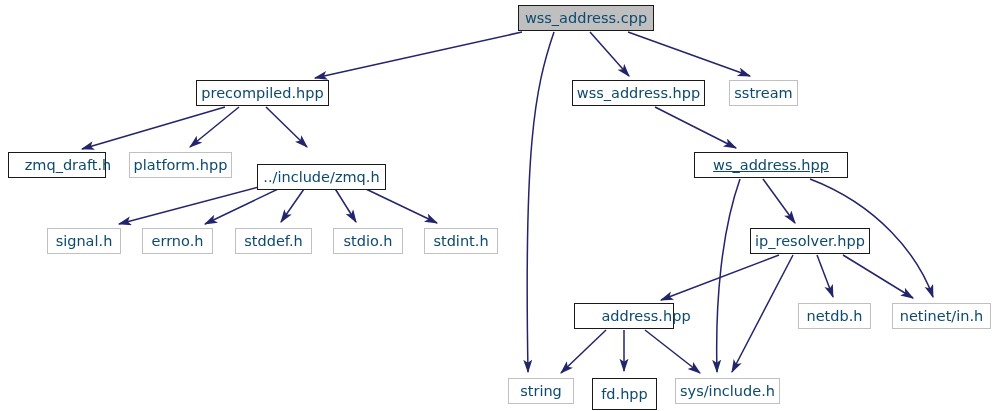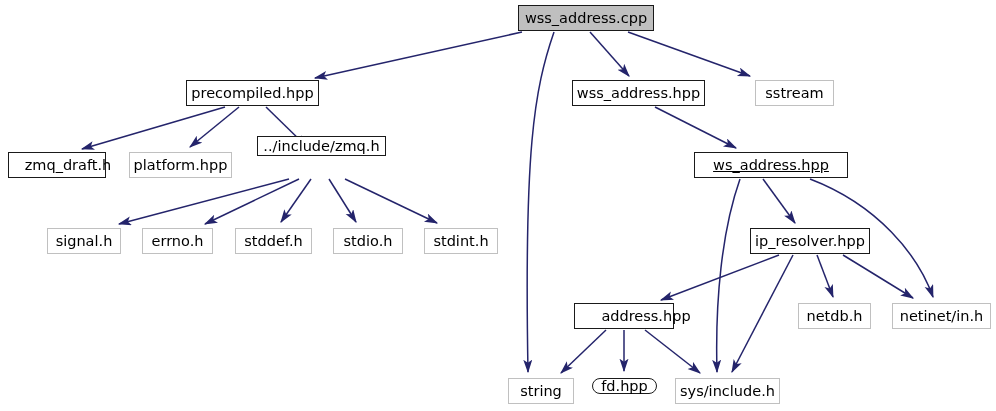--- a/index.html
+++ b/index.html
@@ -25,21 +25,21 @@
     height: 411px;
   }
   .node {
     position: absolute;
     box-sizing: border-box;
     display: flex;
     align-items: center;
     justify-content: center;
     font-size: 14.5px;
     line-height: 1;
-    color: #000000;
+    color: #0c4a6e;
     white-space: nowrap;
     background: #ffffff;
     border: 1px solid #c0c0c0;
     z-index: 3;
   }
   .node.bold {
     border: 1.6px solid #1a1a1a;
   }
   .node.root {
     border: 1.6px solid #1a1a1a;
@@ -77,33 +77,33 @@
         <path d="M 793,255 L 732,372" marker-end="url(#arrowhead)"></path>
         <path d="M 817,255 L 833,297" marker-end="url(#arrowhead)"></path>
         <path d="M 843,255 L 913,298" marker-end="url(#arrowhead)"></path>
         <path d="M 606,330 L 561,373" marker-end="url(#arrowhead)"></path>
         <path d="M 624,330 L 624,371" marker-end="url(#arrowhead)"></path>
         <path d="M 645,330 L 700,373" marker-end="url(#arrowhead)"></path>
       </g>
   </svg>
   <div id="node-layer">
       <div class="node root" style="left: 518px; top: 5px; width: 136px; height: 26px;">wss_address.cpp</div>
-      <div class="node bold" style="left: 186px; top: 80px; width: 133px; height: 26px;">precompiled.hpp</div>
+      <div class="node bold" style="left: 196px; top: 80px; width: 133px; height: 26px;">precompiled.hpp</div>
       <div class="node bold" style="left: 572px; top: 80px; width: 133px; height: 26px;">wss_address.hpp</div>
-      <div class="node " style="left: 755px; top: 80px; width: 79px; height: 26px;">sstream</div>
+      <div class="node " style="left: 729px; top: 80px; width: 69px; height: 26px;">sstream</div>
       <div class="node bold" style="left: 8px; top: 152px; width: 98px; height: 26px; padding-left: 22px;">zmq_draft.h</div>
       <div class="node " style="left: 129px; top: 152px; width: 103px; height: 26px;">platform.hpp</div>
-      <div class="node bold" style="left: 257px; top: 136px; width: 129px; height: 20px;">../include/zmq.h</div>
+      <div class="node bold" style="left: 257px; top: 164px; width: 129px; height: 26px;">../include/zmq.h</div>
       <div class="node bold" style="left: 694px; top: 152px; width: 154px; height: 26px; text-decoration: underline;">ws_address.hpp</div>
       <div class="node " style="left: 47px; top: 228px; width: 74px; height: 26px;">signal.h</div>
       <div class="node " style="left: 142px; top: 228px; width: 71px; height: 26px;">errno.h</div>
       <div class="node " style="left: 235px; top: 228px; width: 77px; height: 26px;">stddef.h</div>
       <div class="node " style="left: 333px; top: 228px; width: 70px; height: 26px;">stdio.h</div>
       <div class="node " style="left: 424px; top: 228px; width: 74px; height: 26px;">stdint.h</div>
       <div class="node bold" style="left: 750px; top: 228px; width: 120px; height: 26px;">ip_resolver.hpp</div>
       <div class="node bold" style="left: 574px; top: 303px; width: 100px; height: 26px; padding-left: 44px;">address.hpp</div>
       <div class="node " style="left: 798px; top: 303px; width: 73px; height: 26px;">netdb.h</div>
       <div class="node " style="left: 892px; top: 303px; width: 99px; height: 26px;">netinet/in.h</div>
       <div class="node " style="left: 508px; top: 378px; width: 66px; height: 26px;">string</div>
-      <div class="node bold" style="left: 592px; top: 378px; width: 65px; height: 16px; border-radius: 13px;">fd.hpp</div>
+      <div class="node bold" style="left: 592px; top: 378px; width: 65px; height: 32px;">fd.hpp</div>
       <div class="node " style="left: 675px; top: 378px; width: 105px; height: 26px;">sys/include.h</div>
     </div>
 </div>
 
 </body></html>

